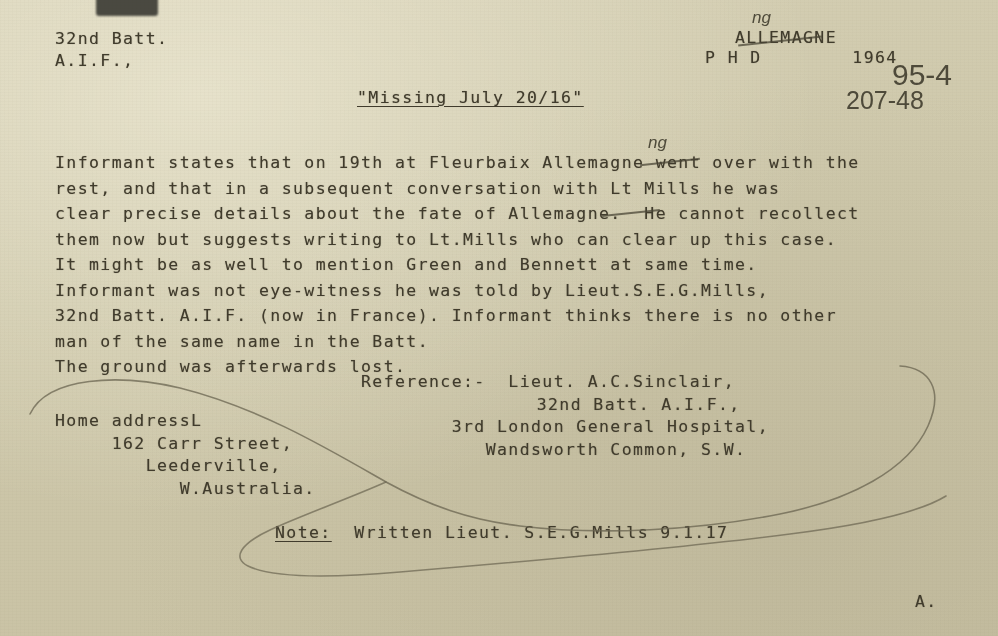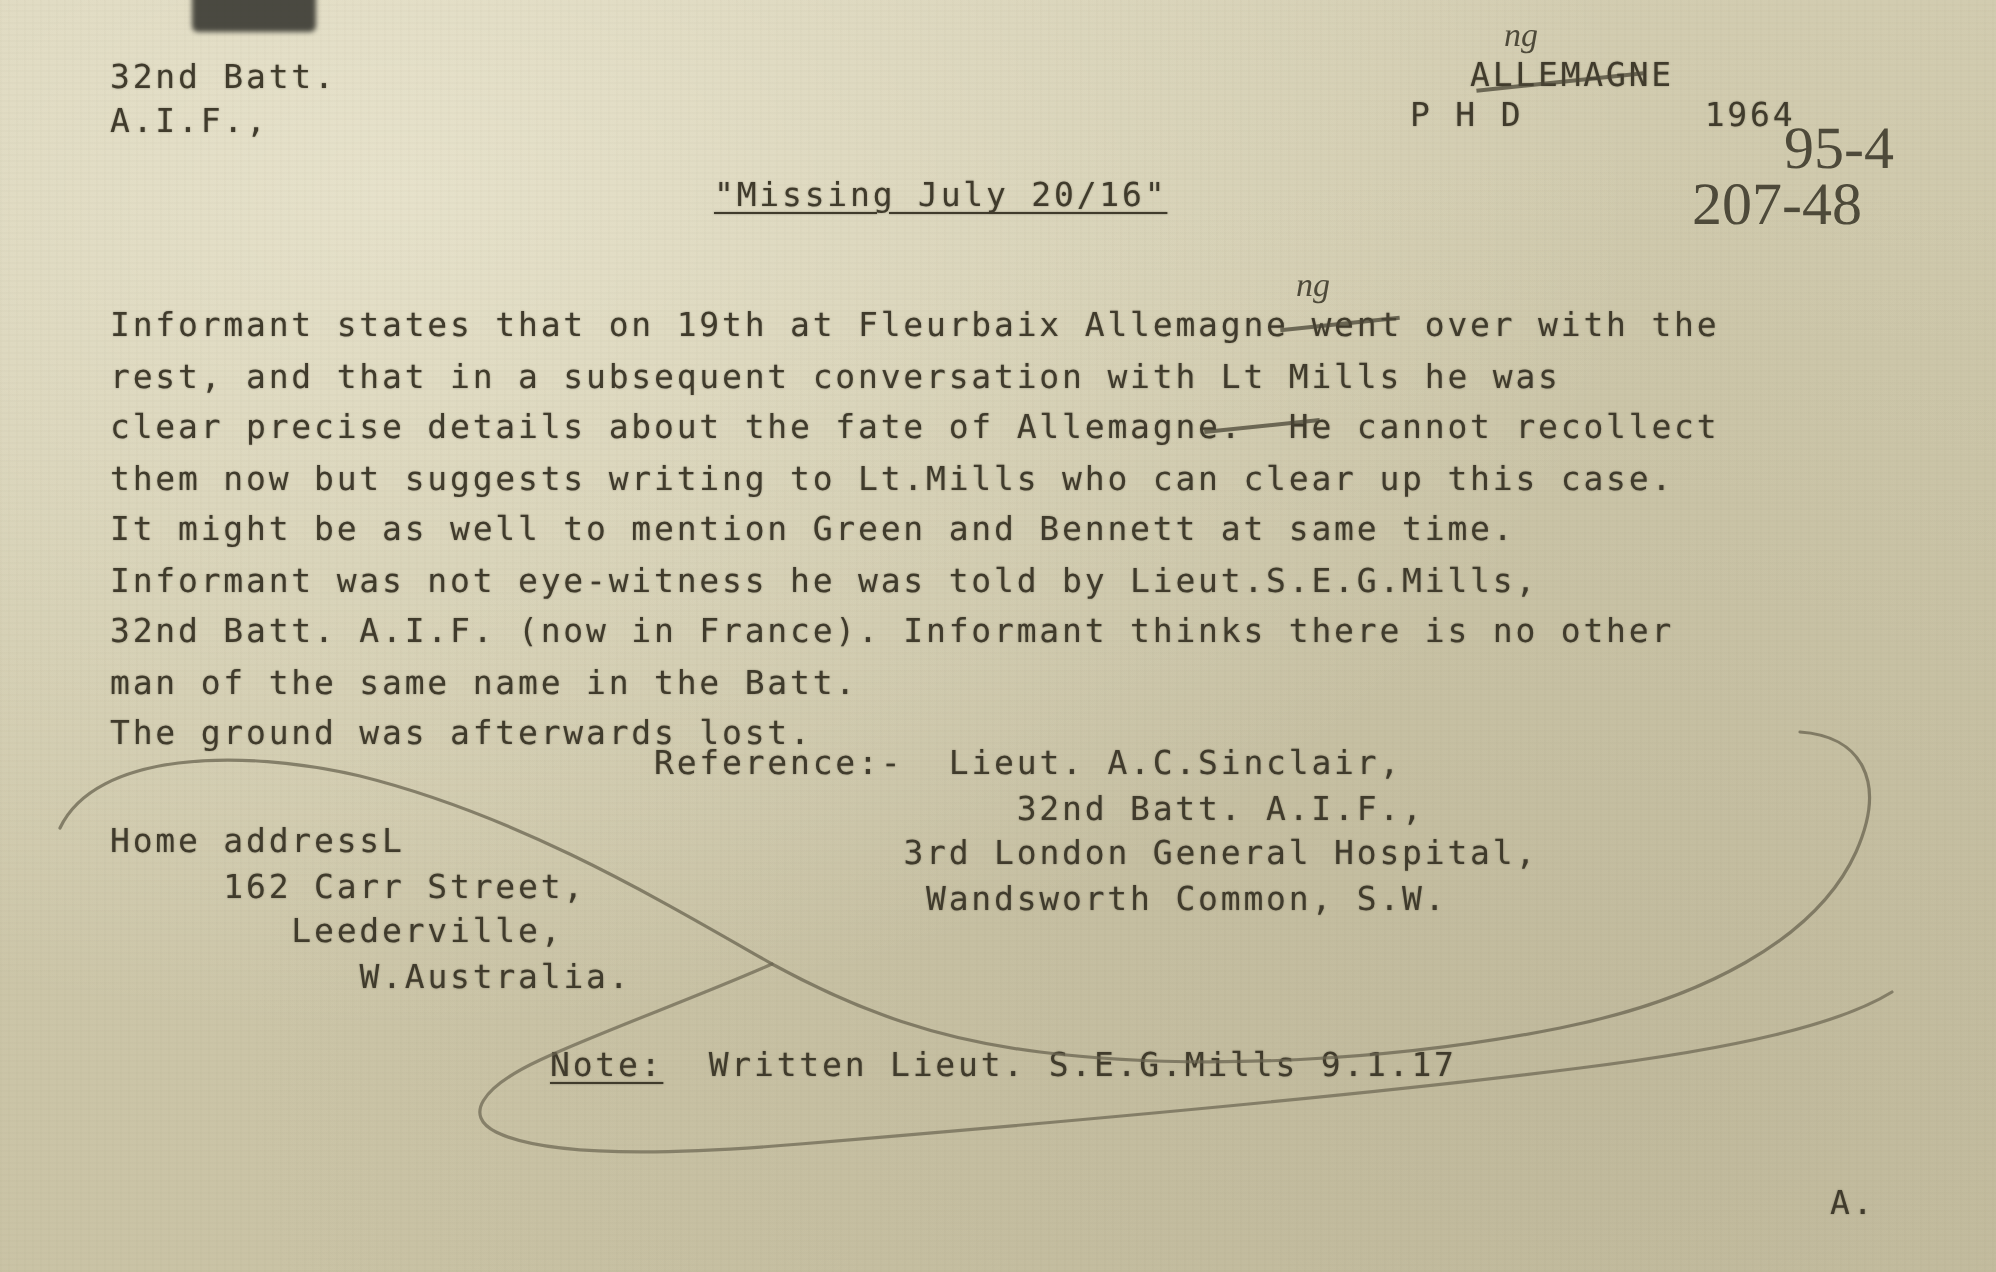--- a/index.html
+++ b/index.html
@@ -54,38 +54,38 @@
     text-shadow: 0 0 1px rgba(64,59,44,0.45);
     margin-left: 17px;
   }
   .u {
     text-decoration: underline;
     text-underline-offset: 3px;
   }
   .hand {
     position: absolute;
     color: #4e4a3a;
-    font-family: Liberation Serif, serif;
+    font-family: Liberation Sans, sans-serif;
     white-space: pre;
   }
   #header-left { left: 38px; top: 28px; line-height: 22px; }
   #header-allemagne { left: 718px; top: 28px; }
   #header-phd { left: 688px; top: 48px; }
   #title { left: 340px; top: 88px; }
   #body { left: 38px; top: 150px; line-height: 25.5px; }
-  #reference { left: 310px; top: 371px; line-height: 22.5px; }
+  #reference { left: 310px; top: 371px; line-height: 22.5px; text-align: center; }
   #homeaddr { left: 38px; top: 410px; line-height: 22.5px; }
   #note { left: 258px; top: 523px; }
   #footer { left: 38px; top: 548px; line-height: 21px; }
   #sign-a { left: 898px; top: 592px; }
 
   #hand-ng1 { left: 752px; top: 8px; font-size: 17px; font-style: italic; }
   #hand-ng2 { left: 648px; top: 133px; font-size: 17px; font-style: italic; }
   #hand-num1 { left: 892px; top: 58px; font-size: 30px; }
-  #hand-num2 { left: 846px; top: 86px; font-size: 30px; }
+  #hand-num2 { left: 846px; top: 86px; font-size: 25px; }
 
   
   .strike {
     position: absolute;
     height: 2px;
     background: #4a4535;
     opacity: 0.75;
     transform: rotate(-6deg);
   }
   #ink-loop {

